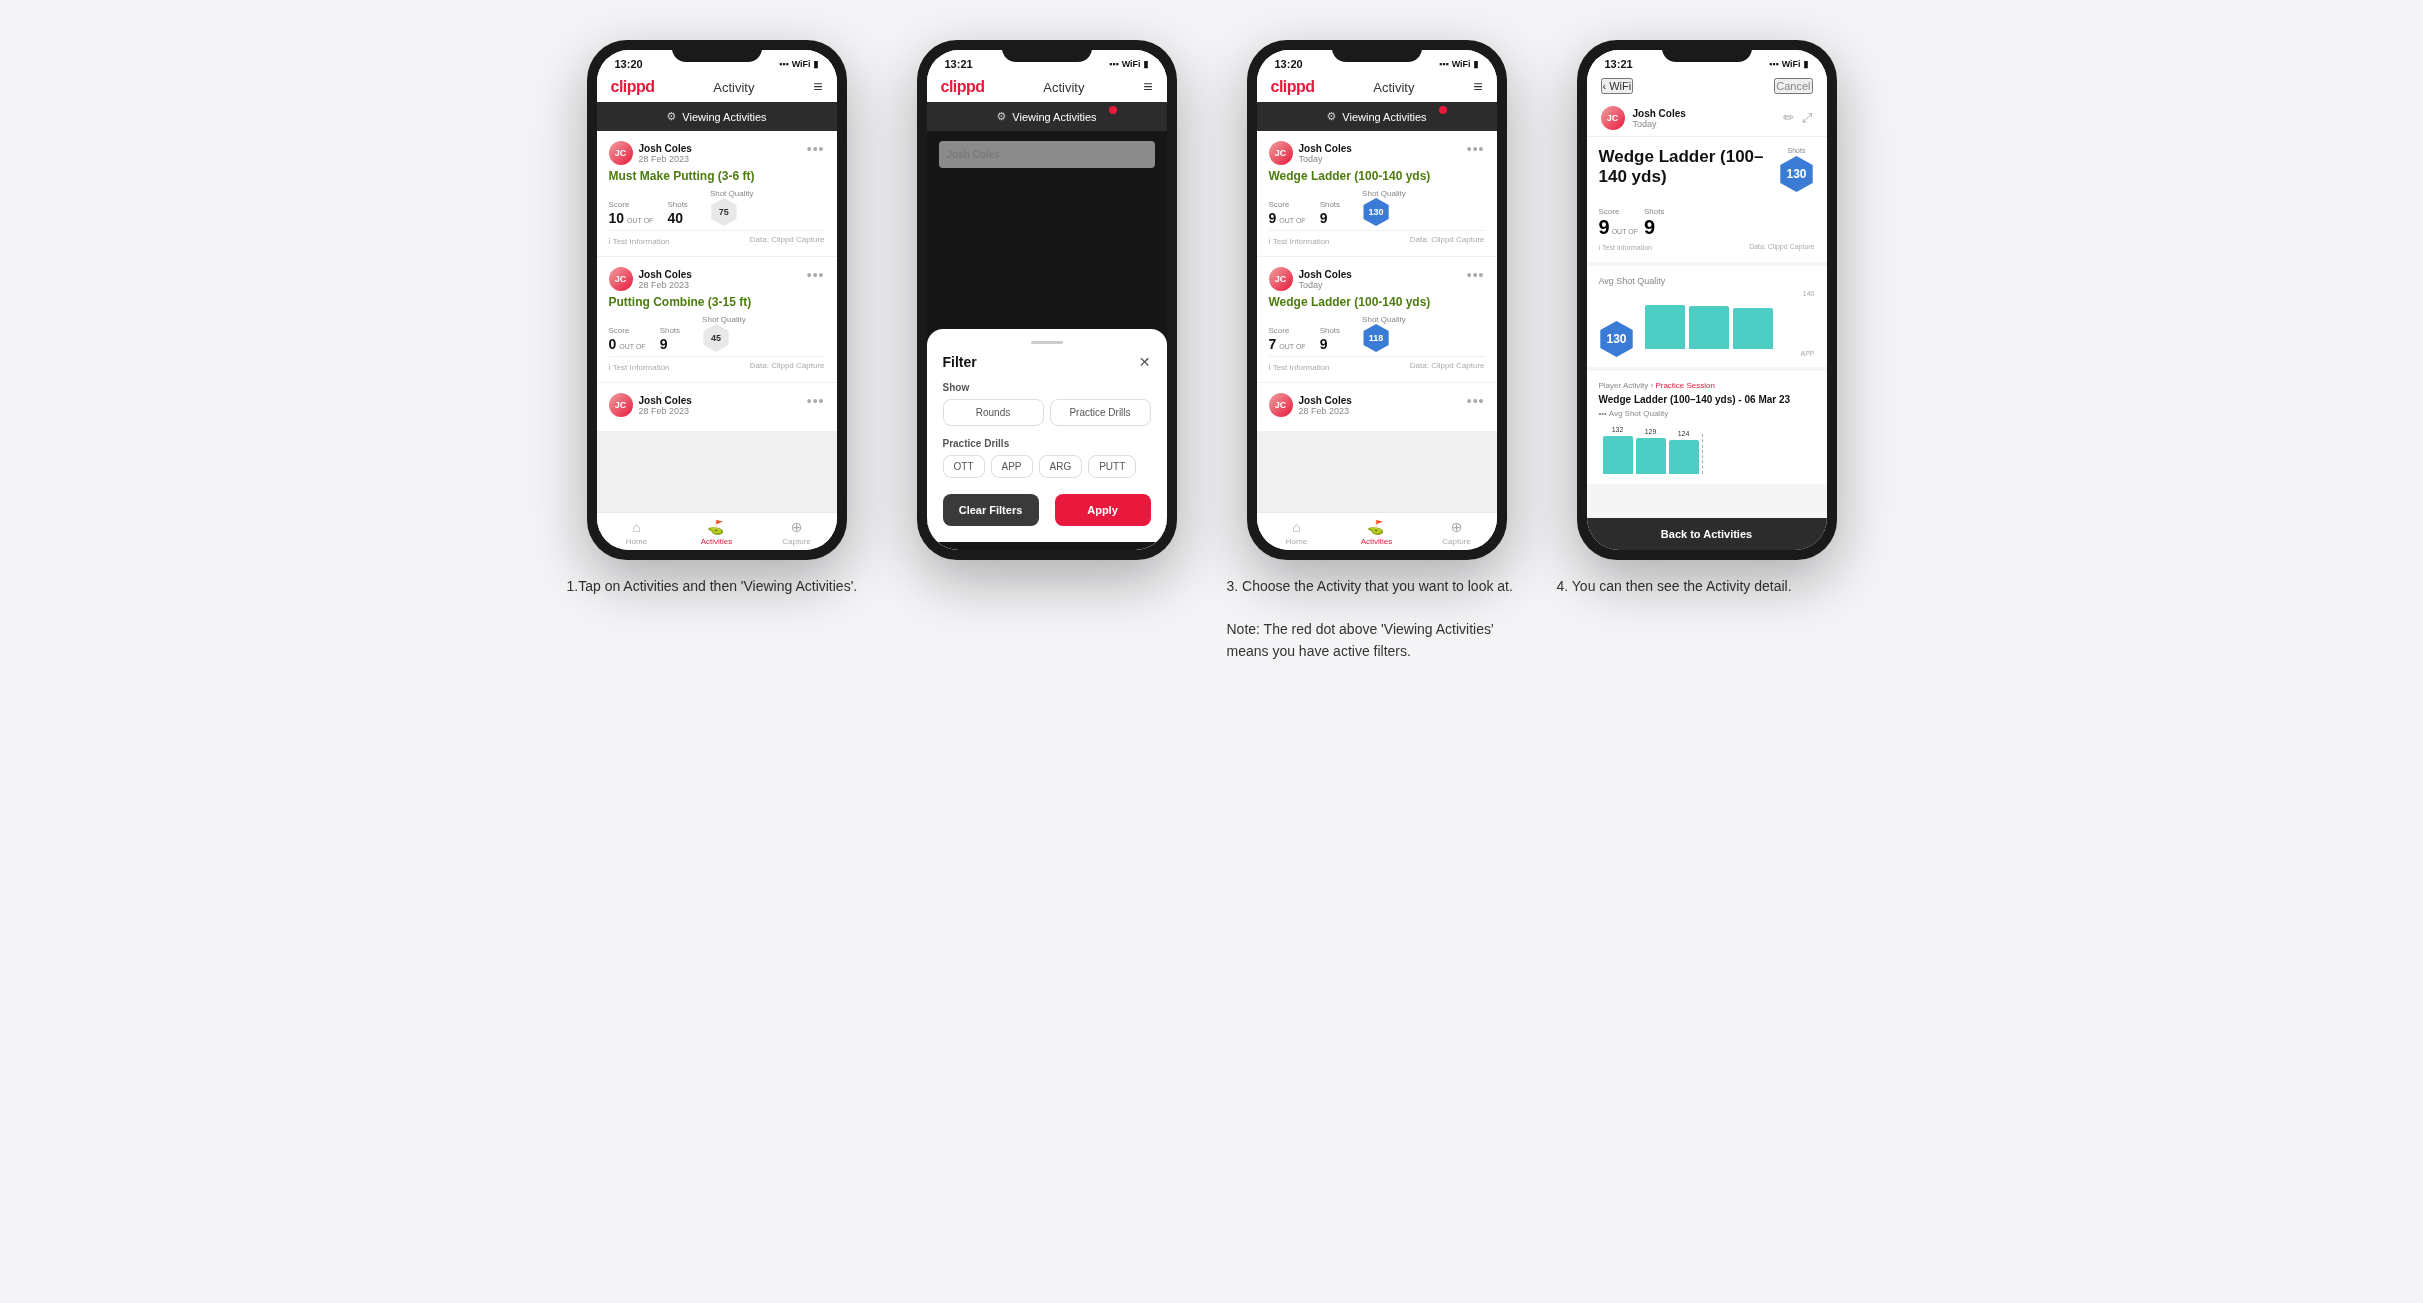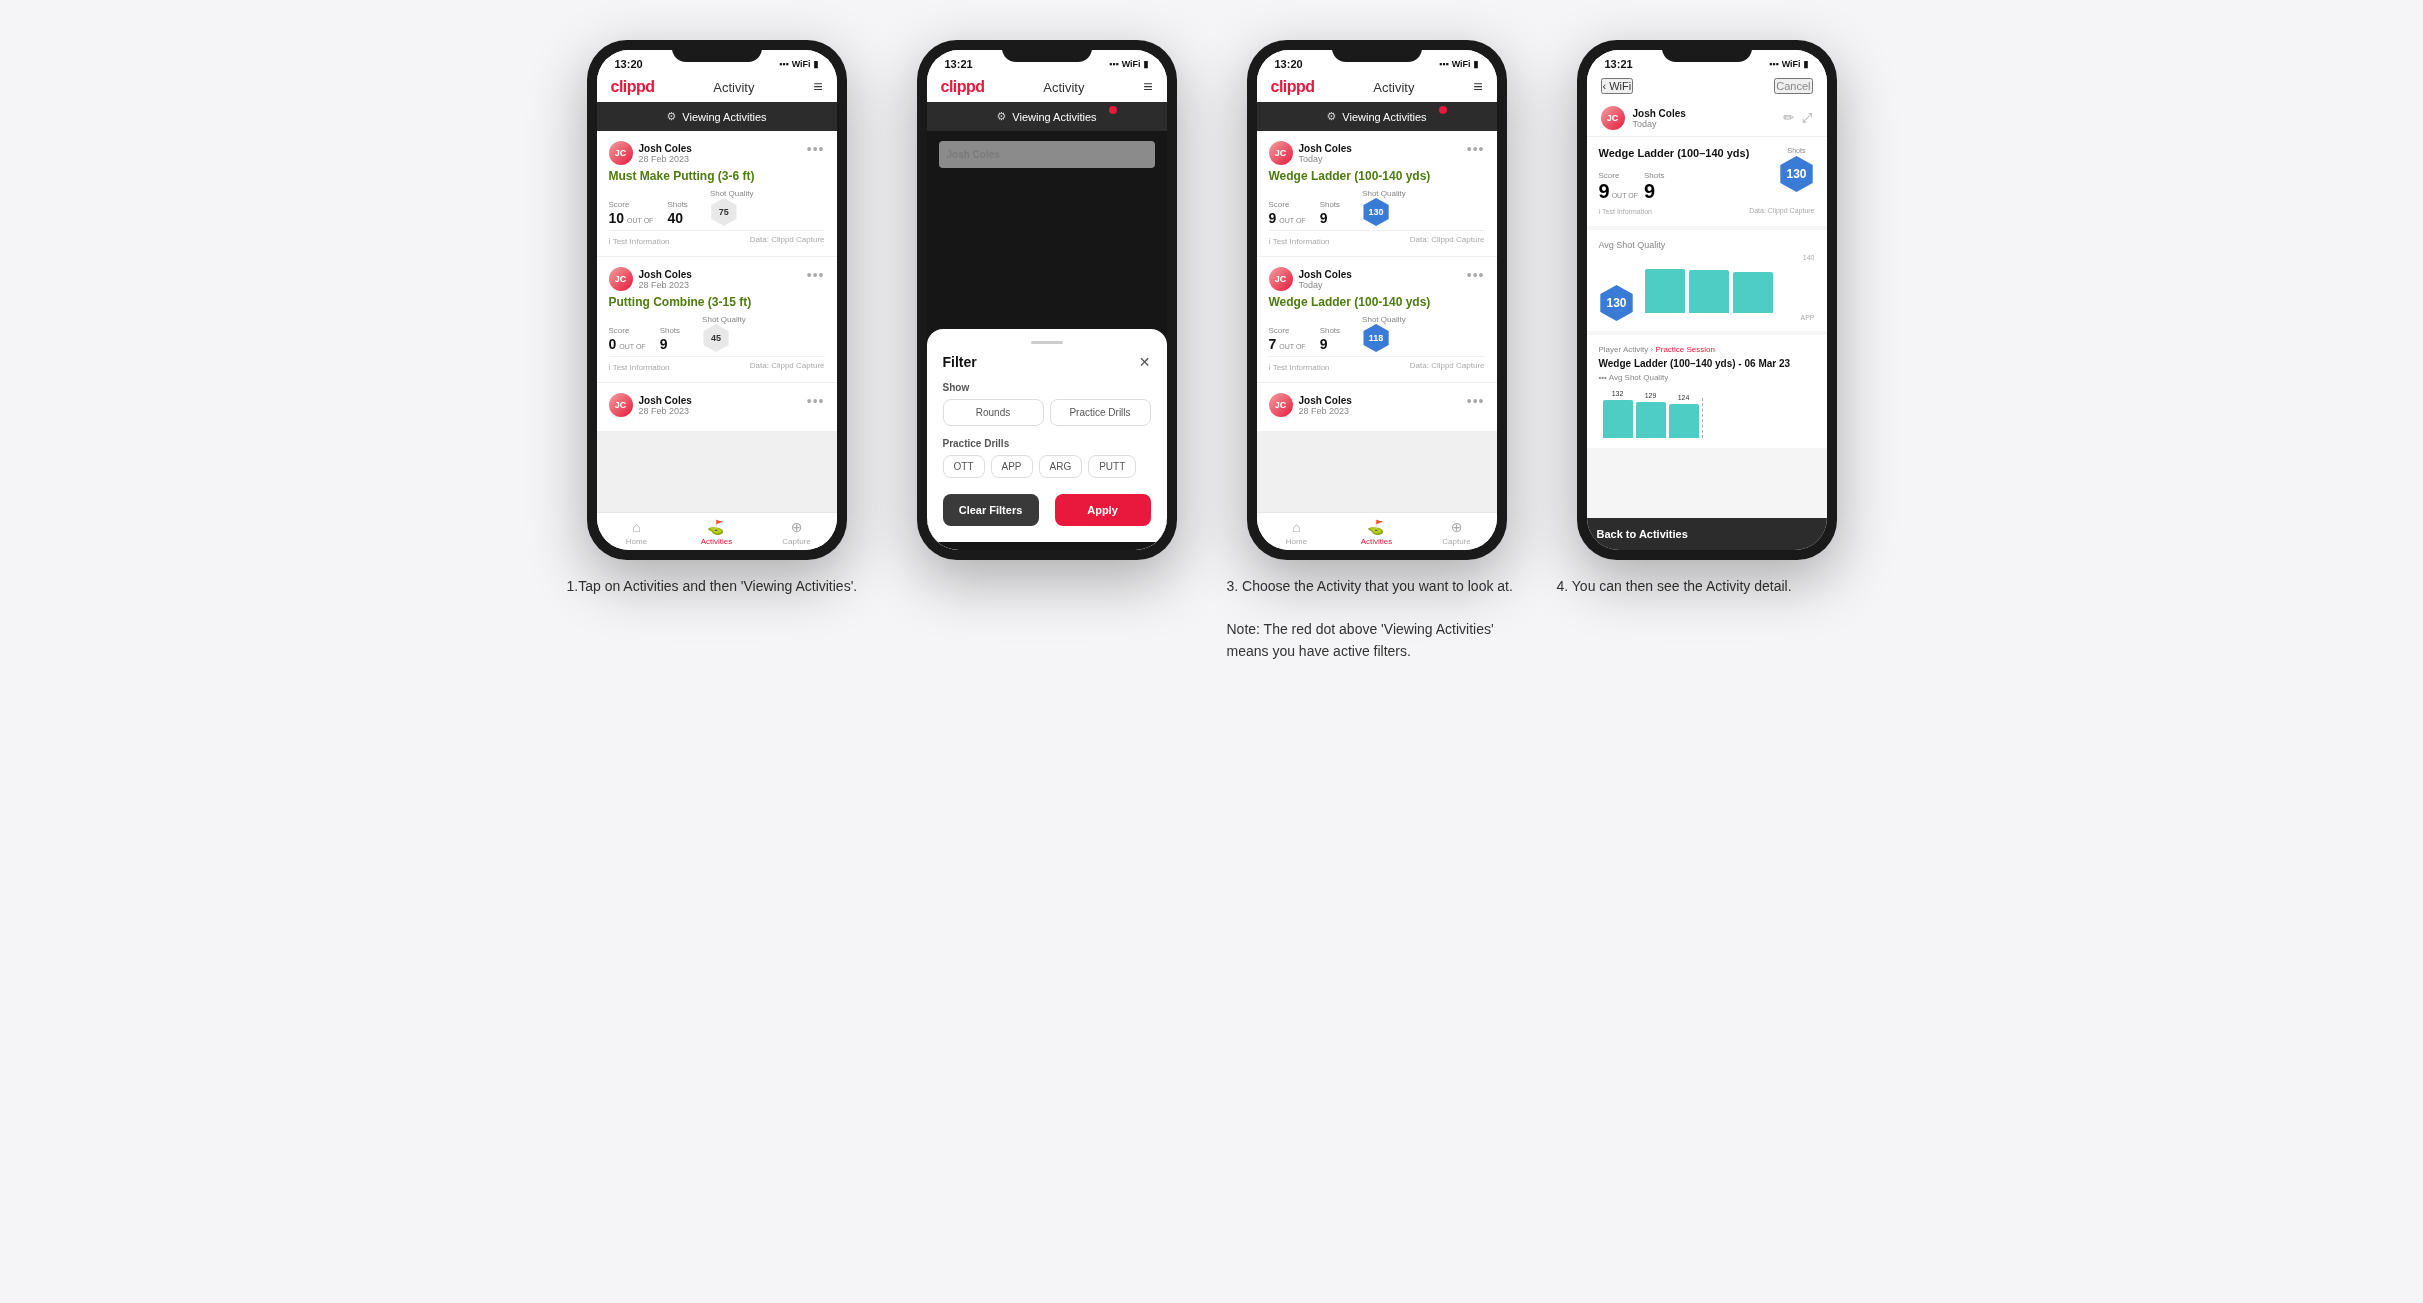--- a/index.html
+++ b/index.html
@@ -247,38 +247,38 @@
       display: flex; justify-content: space-between; align-items: center;
       padding: 6px 14px; background: #fff; border-bottom: 1px solid #f0f0f0;
     }
     .detail-user-info { display: flex; align-items: center; gap: 8px; }
     .detail-actions { display: flex; gap: 8px; }
     .detail-action-icon { font-size: 13px; color: #aaa; }
     .detail-content { flex: 1; overflow: hidden; background: #f5f5f5; display: flex; flex-direction: column; }
     .detail-section {
       background: #fff; margin-bottom: 4px; padding: 10px 12px;
     }
-    .detail-section-title { font-size: 11px; font-weight: 600; color: #111; margin-bottom: 12px; }
+    .detail-section-title { font-size: 17px; font-weight: 600; color: #111; margin-bottom: 20px; }
     .detail-hex {
       width: 36px; height: 36px;
       background: #3a7bd5;
       clip-path: polygon(50% 0%, 95% 25%, 95% 75%, 50% 100%, 5% 75%, 5% 25%);
       display: flex; align-items: center; justify-content: center;
       font-size: 12px; font-weight: 700; color: #fff;
     }
     .chart-bars {
       display: flex; align-items: flex-end; gap: 4px; height: 50px; padding: 0 4px;
     }
     .chart-bar {
       background: #4ecdc4; width: 40px; border-radius: 2px 2px 0 0;
     }
     .back-activities-btn {
       background: #2c2c2c; color: #fff; border: none;
       padding: 10px; font-size: 11px; font-weight: 600;
-      text-align: left; cursor: pointer; flex-shrink: 0;
+      text-align: center; cursor: pointer; flex-shrink: 0;
     }
     
     .description {
       margin-top: 16px;
       font-size: 14px;
       color: #333;
       line-height: 1.55;
       text-align: left;
       width: 100%;
     }

